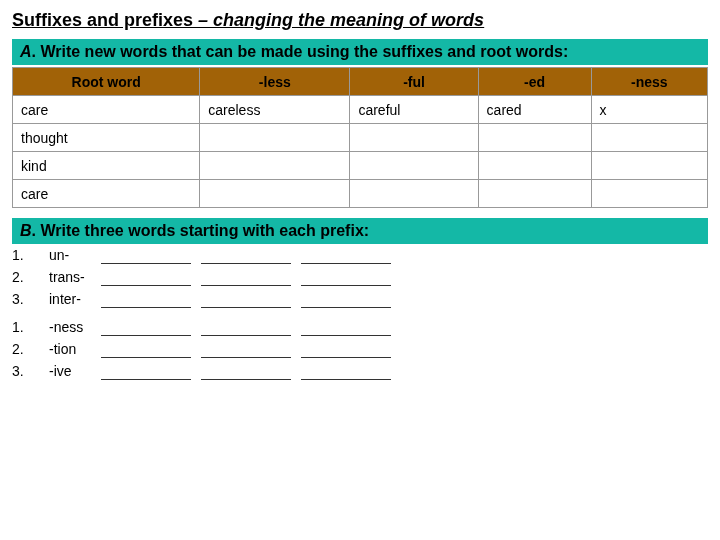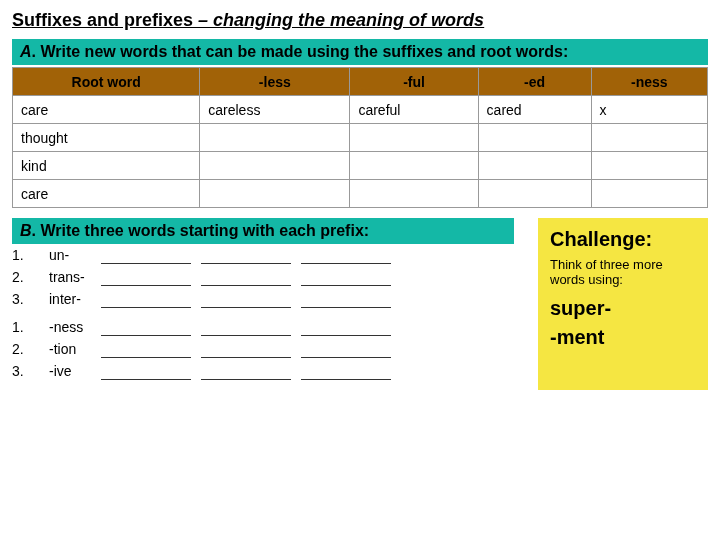--- a/index.html
+++ b/index.html
@@ -206,22 +206,16 @@
         <div class="list-item">
       <span class="list-num">3.</span>
       <span class="prefix-label">-ive</span>
       <span class="underline-field"></span>
       <span class="underline-field"></span>
       <span class="underline-field"></span>
     </div>
       </div>
   </div>
 
-  <div class="challenge-box">
-    <div class="challenge-title">Challenge:</div>
-    <div class="challenge-desc">Think of three more words using:</div>
-    <div class="challenge-word">super-</div>
-    <div class="challenge-word">-ment</div>
-  </div>
 </div>
 
 
 
 
 </body></html>

